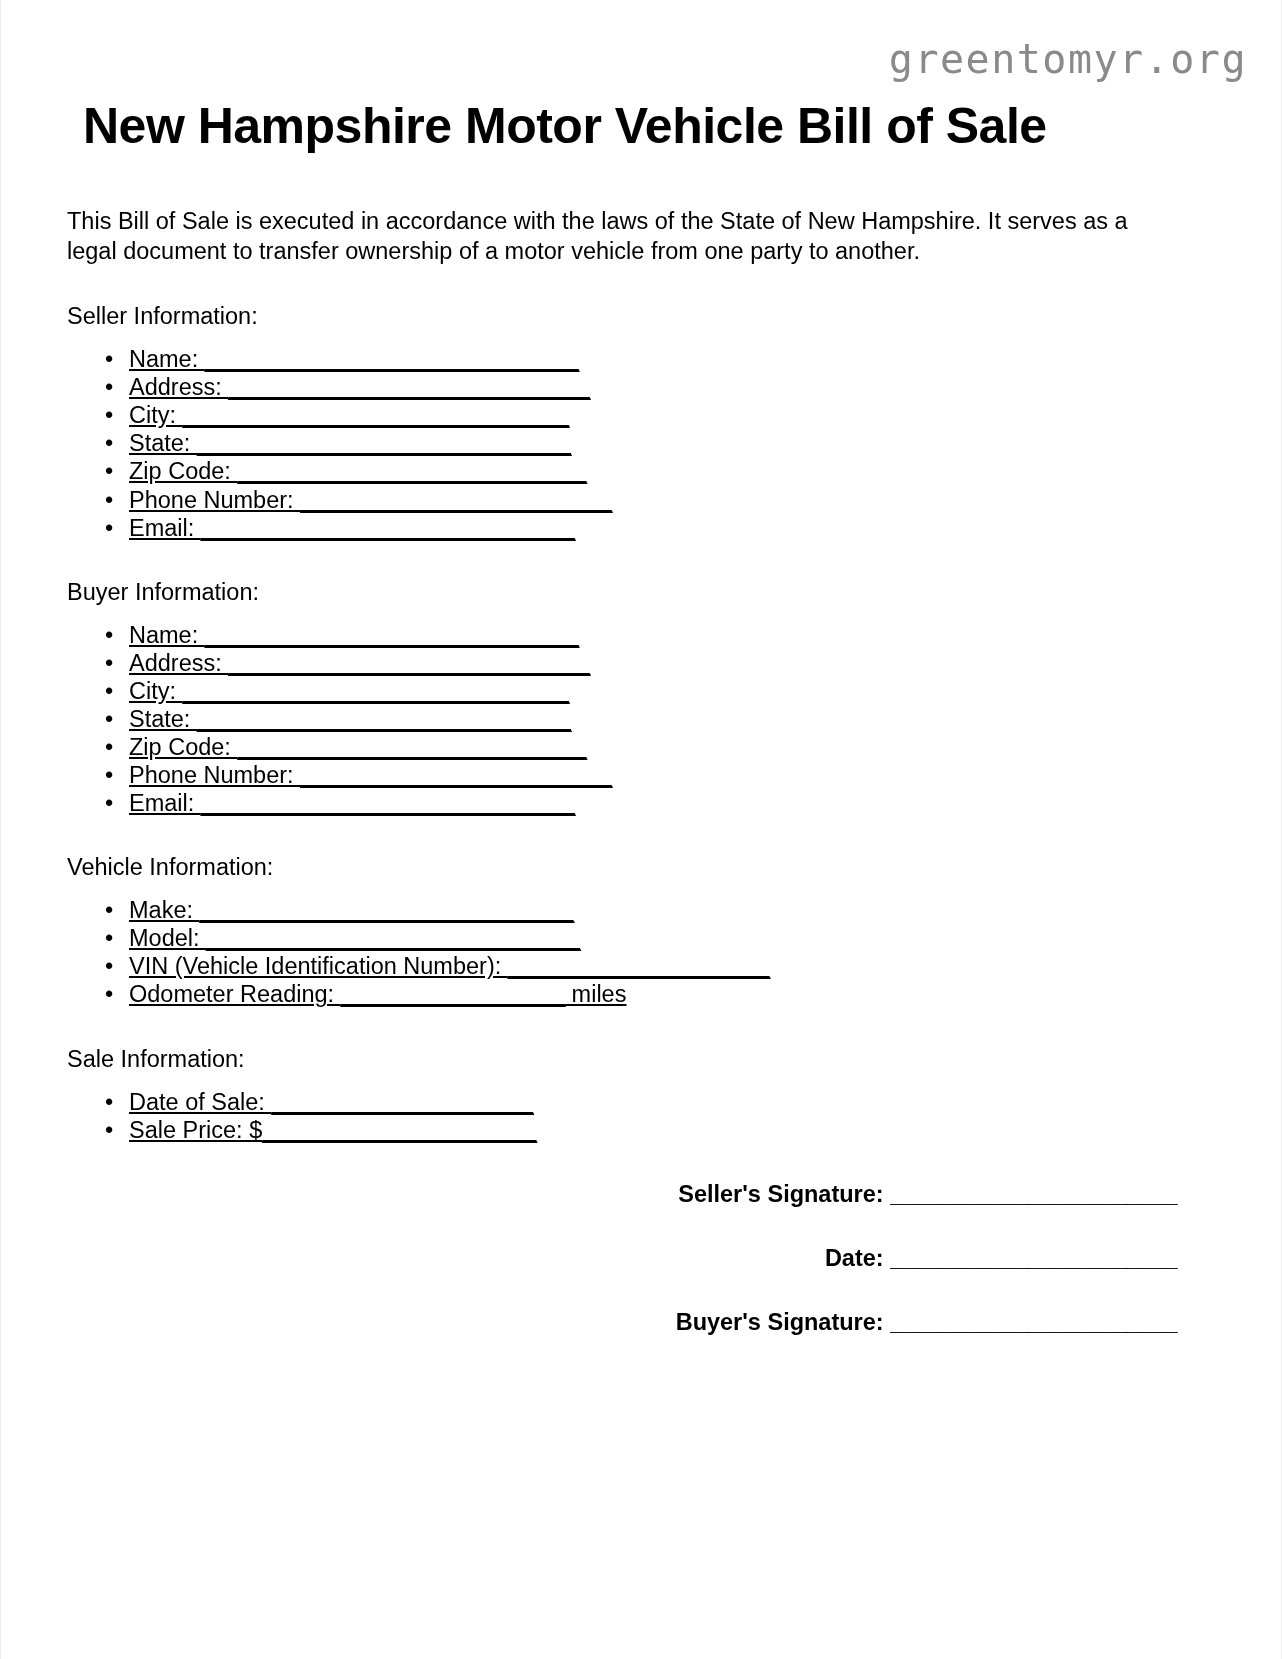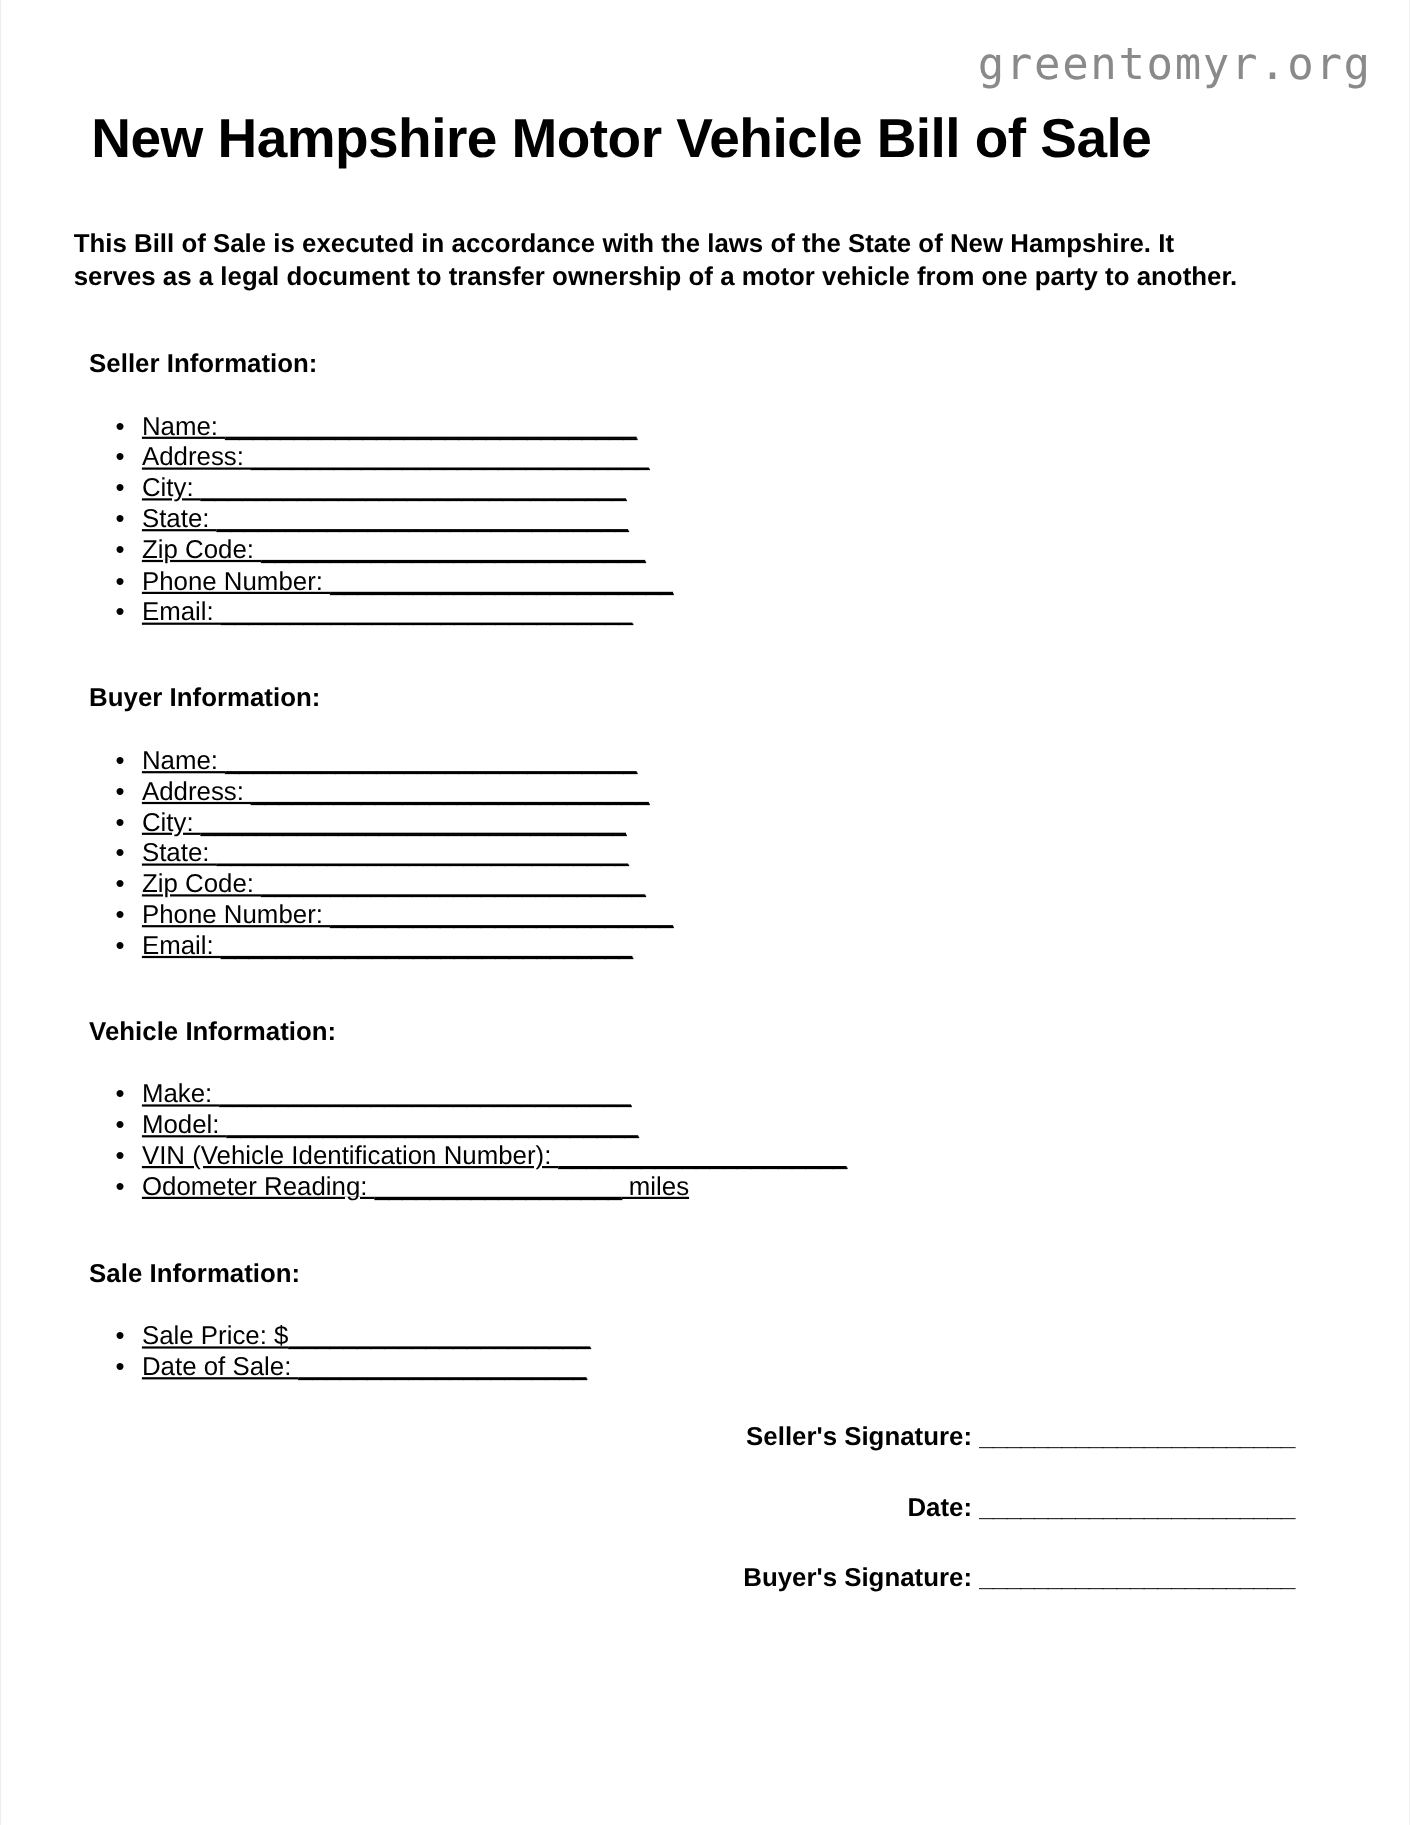--- a/index.html
+++ b/index.html
@@ -48,27 +48,26 @@
     padding-top: 82px;
     width: 1000px;
     color: #000;
   }
   p.para {
     font-size: 23.5px;
     line-height: 1.28;
     margin: 0;
     color: #000;
     width: 1075px;
-    font-weight: bold;
   }
   p.intro { padding-top: 36px; }
   h2.section {
     font-size: 23.5px;
-    font-weight: bold;
-    margin: 14px;
+    font-weight: normal;
+    margin: 0;
     padding-top: 37px;
     color: #000;
   }
   ul.fields {
     margin: 0;
     padding: 15px 0 0 62px;
     list-style: none;
     text-decoration: underline;
   }
   ul.fields li {
@@ -138,22 +137,22 @@
     <h2 class="section">Vehicle Information:</h2>
     <ul class="fields">
       <li><span>Make: </span><span class="blank">______________________________</span><span></span></li>
       <li><span>Model: </span><span class="blank">______________________________</span><span></span></li>
       <li><span>VIN (Vehicle Identification Number): </span><span class="blank">_____________________</span><span></span></li>
       <li><span>Odometer Reading: </span><span class="blank">__________________</span><span> miles</span></li>
     </ul>
 
     <h2 class="section">Sale Information:</h2>
     <ul class="fields">
+      <li><span>Date of Sale: </span><span class="blank">_____________________</span><span></span></li>
       <li><span>Sale Price: $</span><span class="blank">______________________</span><span></span></li>
-      <li><span>Date of Sale: </span><span class="blank">_____________________</span><span></span></li>
     </ul>
 
 
     <div class="sigline"><span>Seller's Signature: </span><span class="blank">_______________________</span></div>
     <div class="sigline"><span>Date: </span><span class="blank">_______________________</span></div>
     <div class="sigline"><span>Buyer's Signature: </span><span class="blank">_______________________</span></div>
 
   </div>
 </div>
 

